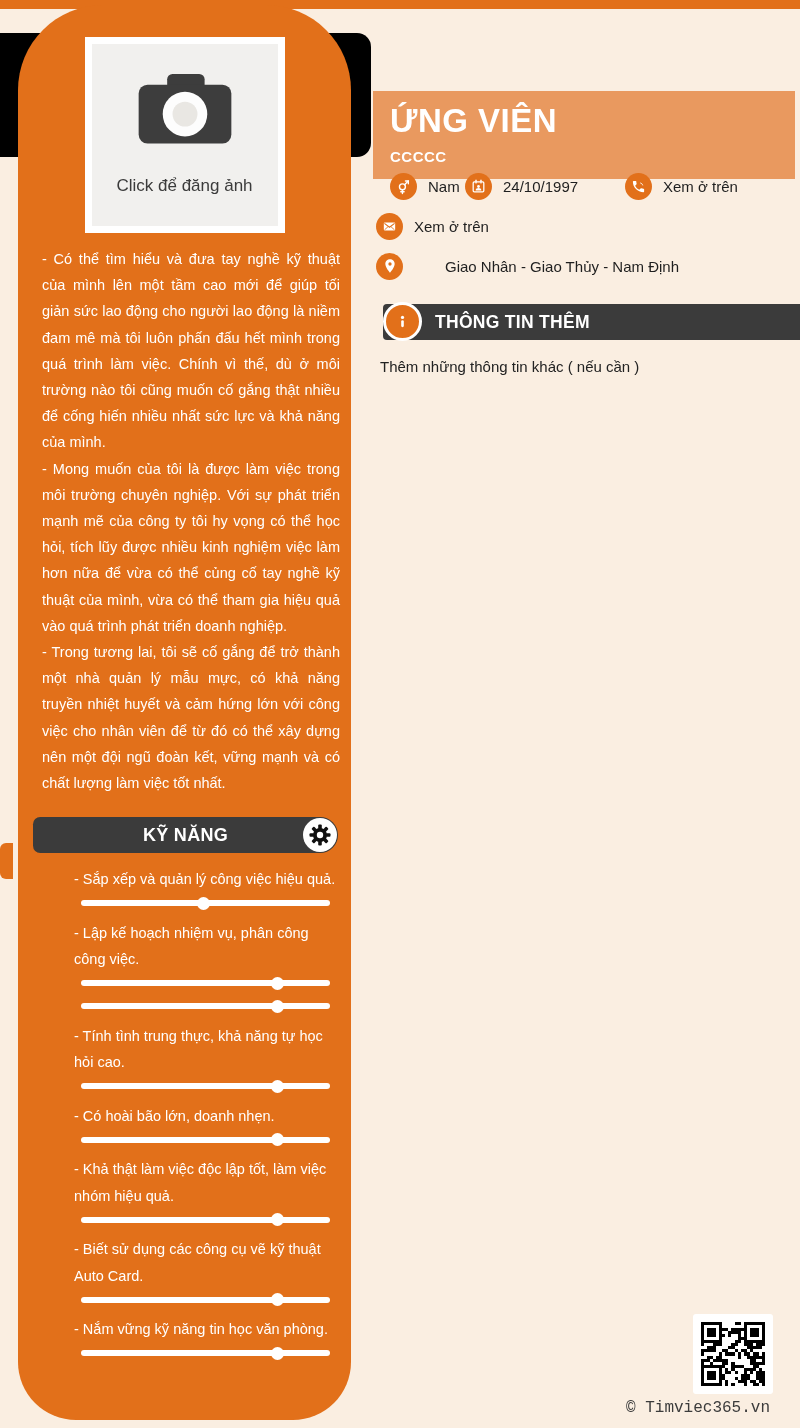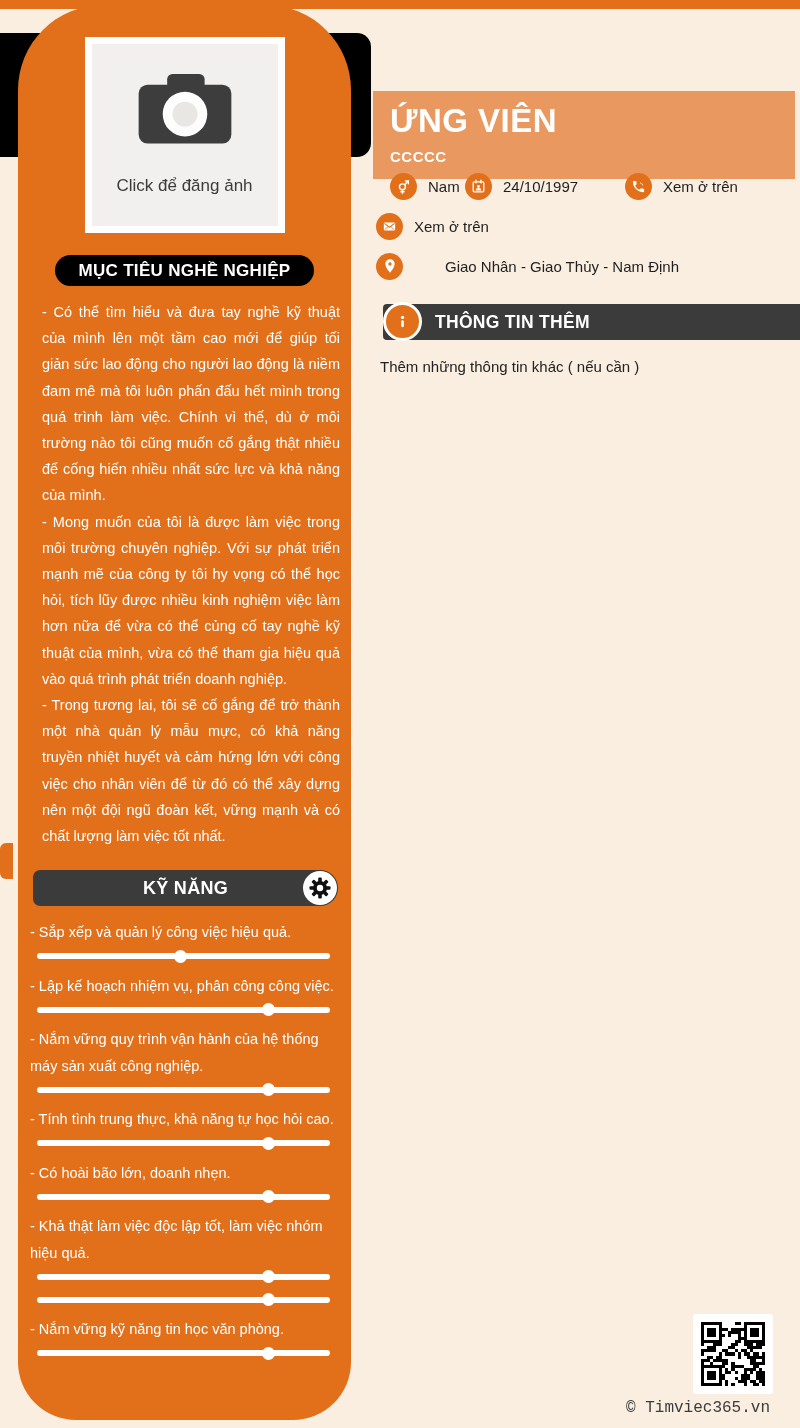--- a/index.html
+++ b/index.html
@@ -38,21 +38,21 @@
   .skills-bar{
     position:relative;margin:21px 13px 0 15px;height:36px;background:#3B3B3B;
     border-radius:8px 20px 20px 8px;color:#fff;font-weight:bold;font-size:18px;
     text-align:center;line-height:36px;letter-spacing:.3px;
   }
   .gear-circle{
     position:absolute;right:1px;top:1px;width:34px;height:34px;background:#fff;
     border-radius:50%;display:flex;align-items:center;justify-content:center;
   }
   .skills-list{margin:0 0 0 0;}
-  .skill-item{margin-top:10px;}
+  .skill-item{margin-top:10px;padding-left:44px;}
   .skill-item:first-child{margin-top:13px;}
   .skill-label{margin:0 14px 0 12px;color:#fff;font-size:14.5px;line-height:26.5px;text-align:left;}
   .skill-slider{position:relative;margin:4px 21px 0 19px;height:13px;cursor:pointer;}
   .skill-track{position:absolute;left:0;right:0;top:3.5px;height:6px;background:#fff;border-radius:3px;}
   .skill-thumb{position:absolute;top:0;width:13px;height:13px;background:#fff;border-radius:50%;margin-left:-6.5px;}
 
   
   .header-block{
     position:absolute;left:373px;top:67px;width:422px;height:88px;background:#E9995F;
     color:#fff;box-sizing:border-box;padding:10px 0 0 17px;margin-top:24px;
@@ -105,21 +105,20 @@
           <rect x="40" y="0" width="42" height="20" rx="6" fill="#3D3D3D"></rect>
           <rect x="8" y="12" width="104" height="66" rx="10" fill="#3D3D3D"></rect>
           <circle cx="60" cy="45" r="25" fill="#FDFDFD"></circle>
           <circle cx="60" cy="45" r="14" fill="#E9E7E3"></circle>
         </svg>
       </span>
       <span class="photo-caption">Click để đăng ảnh</span>
     </div>
   </div>
 
-  <div class="objective-pill">MỤC TIÊU NGHỀ NGHIỆP</div>
 
   <div class="objective-text">
       <div class="para"> - Có thể tìm hiểu và đưa tay nghề kỹ thuật của mình lên một tầm cao mới để giúp tối giản sức lao động cho người lao động là niềm đam mê mà tôi luôn phấn đấu hết mình trong quá trình làm việc. Chính vì thế, dù ở môi trường nào tôi cũng muốn cố gắng thật nhiều để cống hiến nhiều nhất sức lực và khả năng của mình.</div>
       <div class="para"> - Mong muốn của tôi là được làm việc trong môi trường chuyên nghiệp. Với sự phát triển mạnh mẽ của công ty tôi hy vọng có thể học hỏi, tích lũy được nhiều kinh nghiệm việc làm hơn nữa để vừa có thể củng cố tay nghề kỹ thuật của mình, vừa có thể tham gia hiệu quả vào quá trình phát triển doanh nghiệp.</div>
       <div class="para">- Trong tương lai, tôi sẽ cố gắng để trở thành một nhà quản lý mẫu mực, có khả năng truyền nhiệt huyết và cảm hứng lớn với công việc cho nhân viên để từ đó có thể xây dựng nên một đội ngũ đoàn kết, vững mạnh và có chất lượng làm việc tốt nhất.</div>
     </div>
 
   <div class="skills-bar">
     <span>KỸ NĂNG</span>
     <span class="gear-circle">
@@ -151,21 +150,20 @@
         </div>
       </div>
       <div class="skill-item">
         <div class="skill-label">- Lập kế hoạch nhiệm vụ, phân công công việc.</div>
         <div class="skill-slider">
           <div class="skill-track"></div>
           <div class="skill-thumb" style="left: 79%;"></div>
         </div>
       </div>
       <div class="skill-item">
-        <div class="skill-label">- Nắm vững quy trình vận hành của hệ thống máy sản xuất công nghiệp.</div>
         <div class="skill-slider">
           <div class="skill-track"></div>
           <div class="skill-thumb" style="left: 79%;"></div>
         </div>
       </div>
       <div class="skill-item">
         <div class="skill-label">- Tính tình trung thực, khả năng tự học hỏi cao.</div>
         <div class="skill-slider">
           <div class="skill-track"></div>
           <div class="skill-thumb" style="left: 79%;"></div>
@@ -179,20 +177,21 @@
         </div>
       </div>
       <div class="skill-item">
         <div class="skill-label">- Khả thật làm việc độc lập tốt, làm việc nhóm hiệu quả.</div>
         <div class="skill-slider">
           <div class="skill-track"></div>
           <div class="skill-thumb" style="left: 79%;"></div>
         </div>
       </div>
       <div class="skill-item">
+        <div class="skill-label">- Biết sử dụng các công cụ vẽ kỹ thuật Auto Card.</div>
         <div class="skill-slider">
           <div class="skill-track"></div>
           <div class="skill-thumb" style="left: 79%;"></div>
         </div>
       </div>
       <div class="skill-item">
         <div class="skill-label">- Nắm vững kỹ năng tin học văn phòng.</div>
         <div class="skill-slider">
           <div class="skill-track"></div>
           <div class="skill-thumb" style="left: 79%;"></div>

